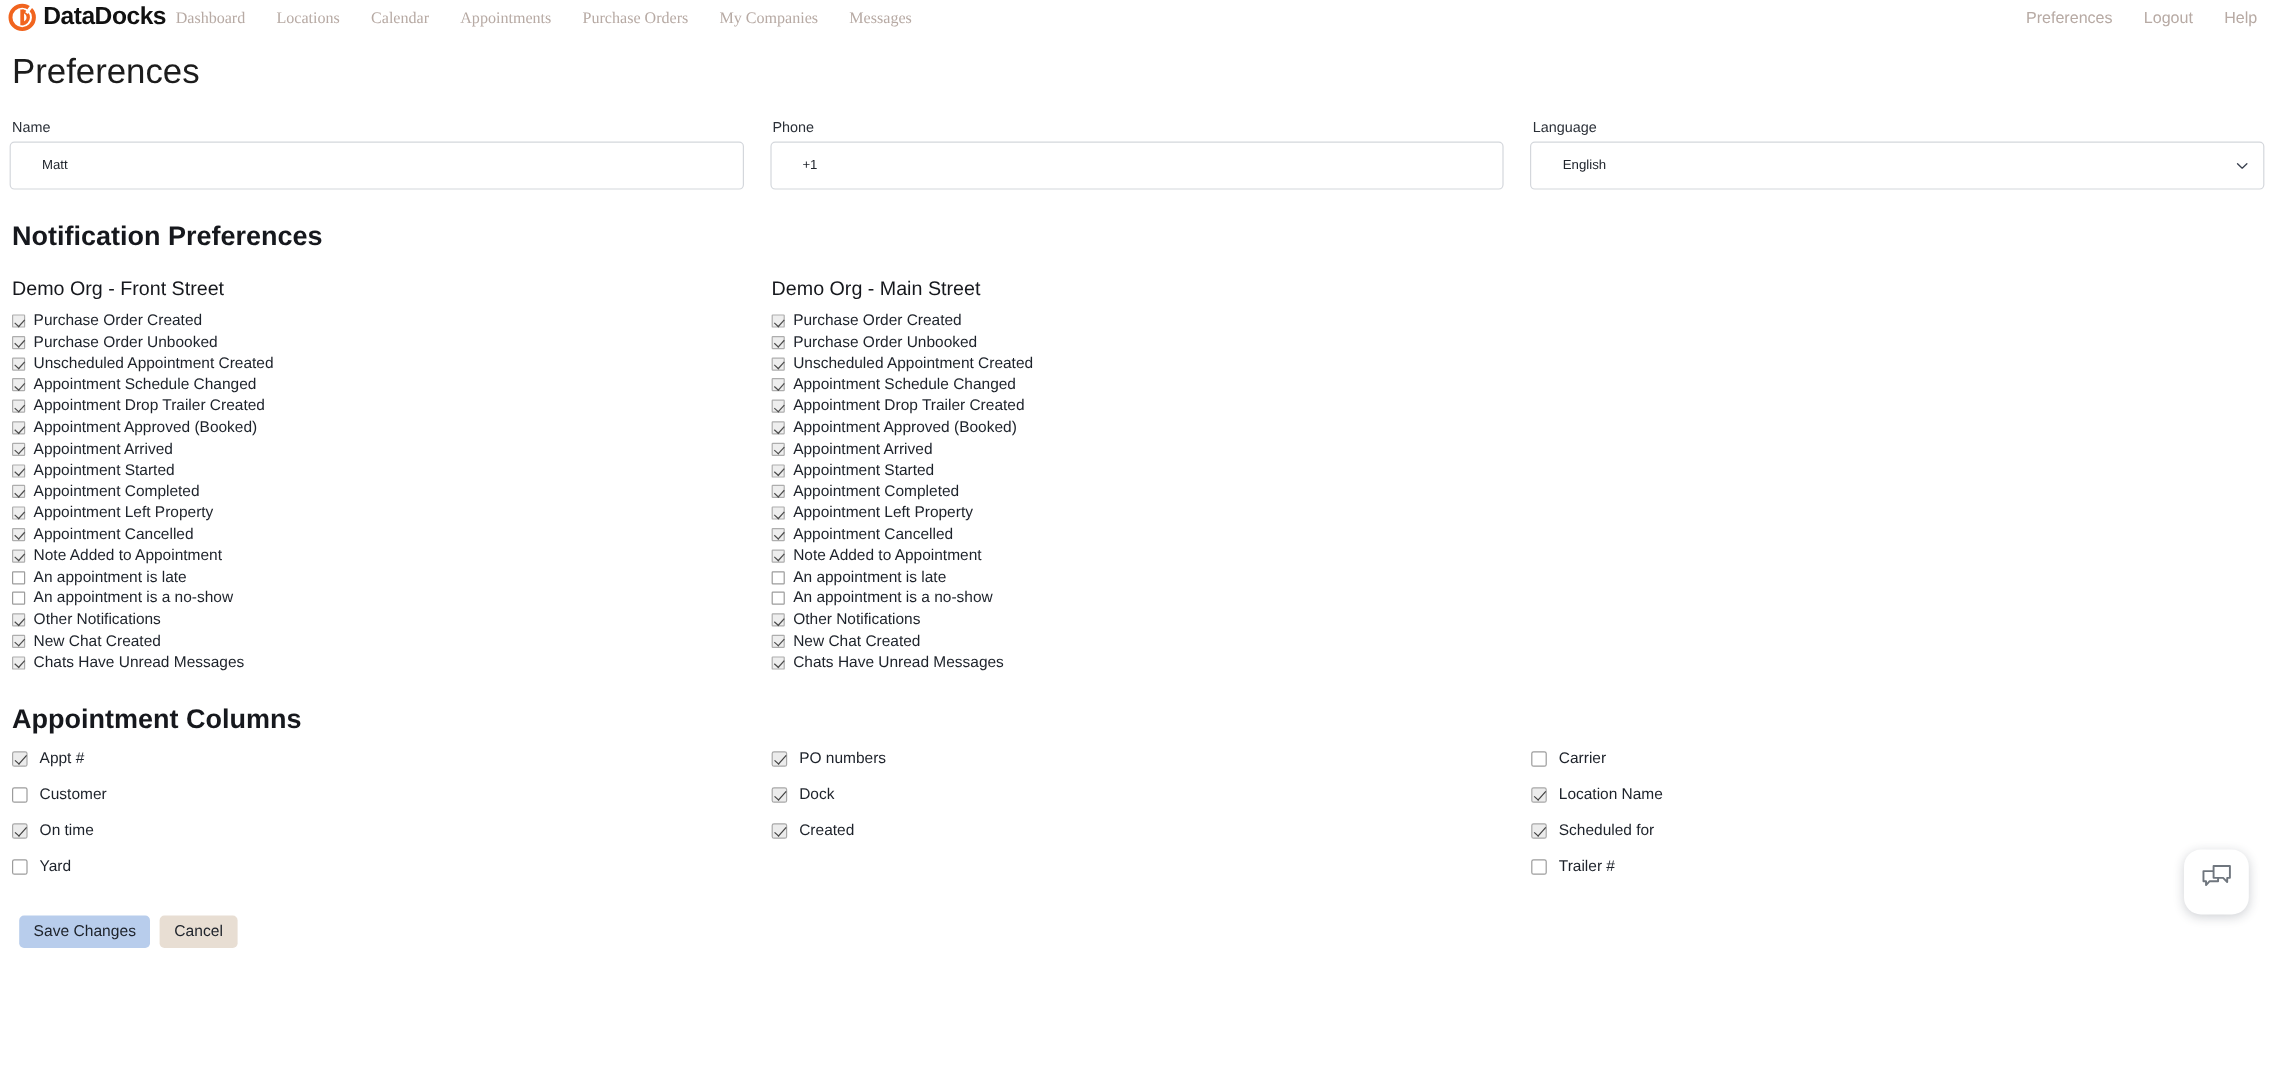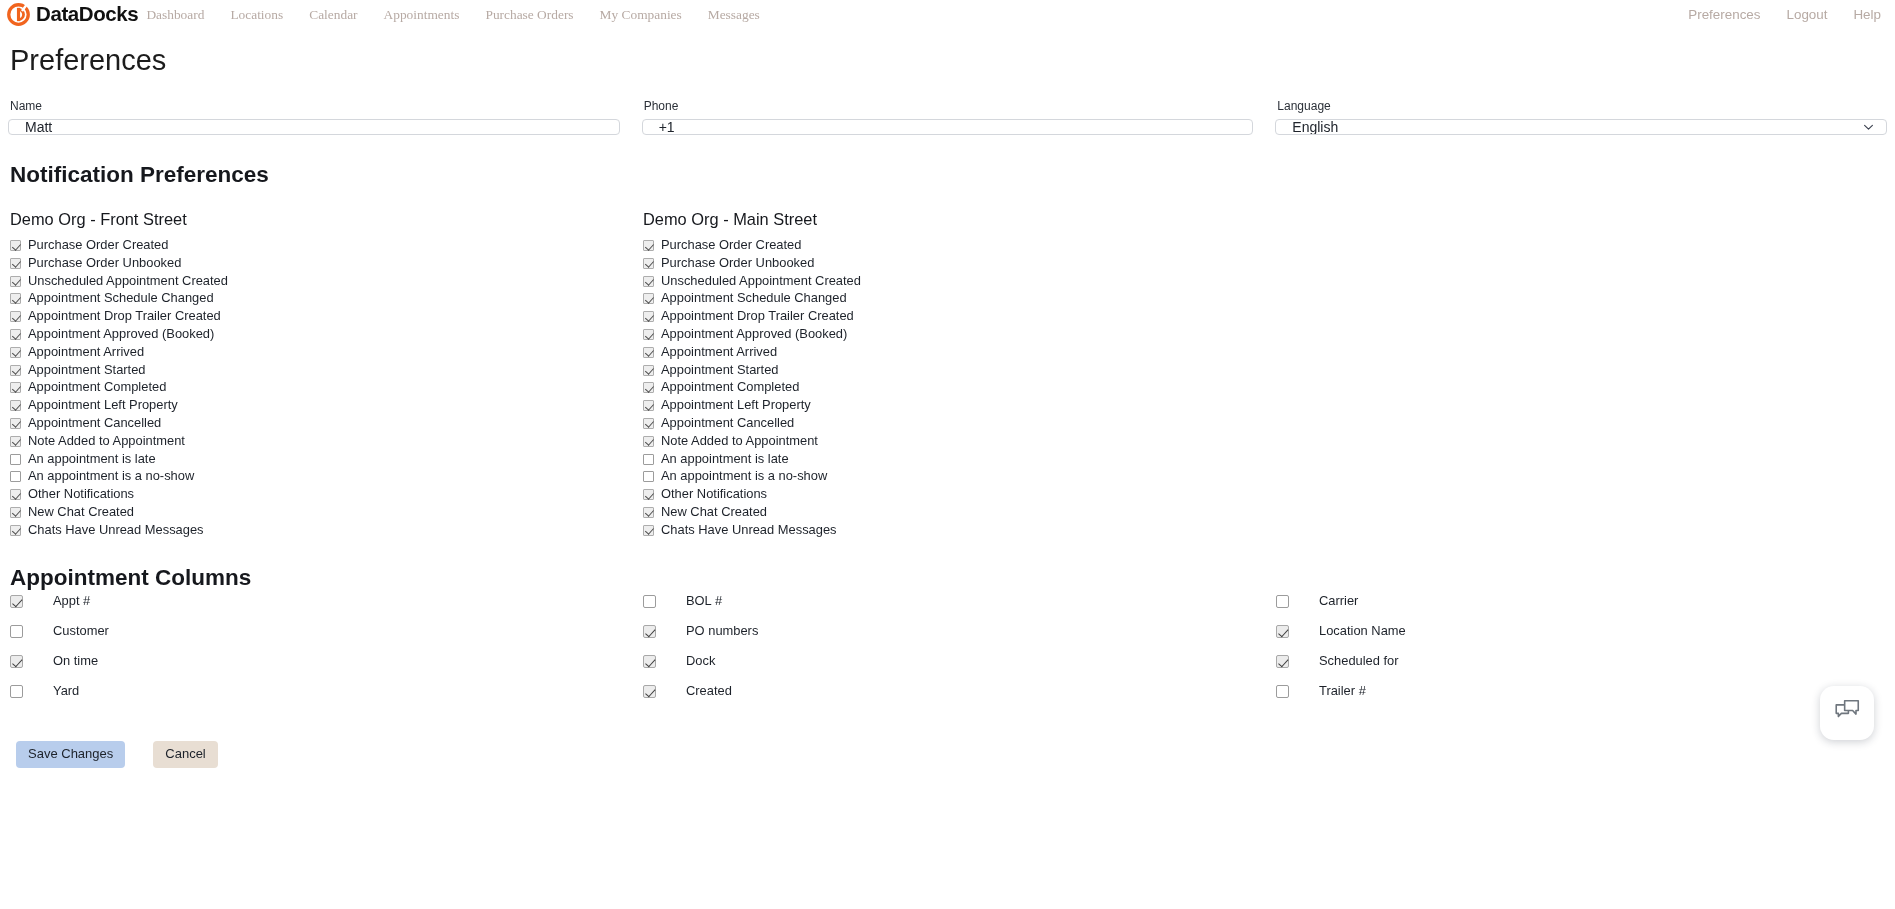--- a/index.html
+++ b/index.html
@@ -93,28 +93,28 @@
   .field { flex: 1 1 0; min-width: 0; }
   .field-label {
     font-size: 12px;
     color: #2b3038;
     margin-bottom: 5px;
     display: block;
     padding-left: 2px;
   }
   .field-control {
     width: 100%;
-    height: 16px;
+    height: 40px;
     border: 1px solid #d4d7dc;
     border-radius: 4px;
     background: #ffffff;
     font-family: "Liberation Sans", sans-serif;
-    font-size: 14px;
+    font-size: 11px;
     color: #20252d;
-    padding: 0 16px;
+    padding: 0 26px;
     outline: none;
   }
   .select-wrap { position: relative; }
   .select-wrap .chev {
     position: absolute;
     right: 12px;
     top: 50%;
     transform: translateY(-50%);
     pointer-events: none;
     line-height: 0;
@@ -187,24 +187,23 @@
 
   
   .appt-grid {
     display: flex;
     margin-top: 4px;
   }
   .appt-col { width: 633px; flex: 0 0 633px; }
 
   .appt-row {
     display: flex;
-    align-items: flex-start;
+    align-items: center;
     height: 30px;
     padding-left: 2px;
-    gap: 20px;
   }
   .appt-row .lbl {
     font-size: 12.9px;
     color: #1d222a;
     margin-left: 10px;
     white-space: nowrap;
     line-height: 1;
   }
   .cb-lg {
     width: 13px;
@@ -244,21 +243,21 @@
     font-family: "Liberation Sans", sans-serif;
     font-size: 13px;
     border: none;
     border-radius: 4px;
     padding: 6px 12px;
     cursor: pointer;
     line-height: 1.15;
     color: #1d222a;
   }
   .btn-primary { background: #b8cdec; }
-  .btn-secondary { background: #e8ded3; margin-left: 20px; }
+  .btn-secondary { background: #e8ded3; }
 
   
   .chat-widget {
     position: absolute;
     right: 21px;
     bottom: 28px;
     width: 54px;
     height: 54px;
     border-radius: 14px;
     background: #ffffff;
@@ -499,24 +498,20 @@
           <span class="cb-lg checked"></span>
           <span class="lbl">On time</span>
         </div>
         <div class="appt-row">
           <span class="cb-lg"></span>
           <span class="lbl">Yard</span>
         </div>
       </div>
     <div class="appt-col" id="appt-col-1">
         <div class="appt-row">
-          <span class="cb-lg"></span>
-          <span class="lbl">BOL #</span>
-        </div>
-        <div class="appt-row">
           <span class="cb-lg checked"></span>
           <span class="lbl">PO numbers</span>
         </div>
         <div class="appt-row">
           <span class="cb-lg checked"></span>
           <span class="lbl">Dock</span>
         </div>
         <div class="appt-row">
           <span class="cb-lg checked"></span>
           <span class="lbl">Created</span>

